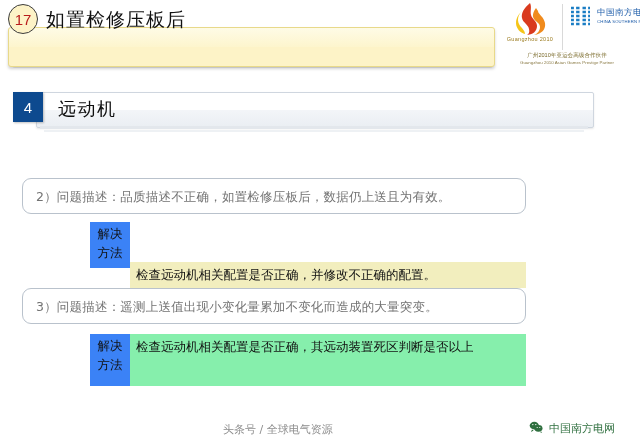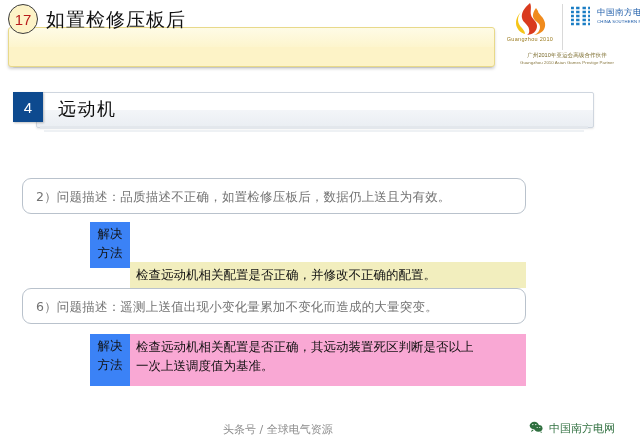--- a/index.html
+++ b/index.html
@@ -141,21 +141,21 @@
   }
   .ans-body{
     position:absolute;
     box-sizing:border-box;
     font-size:12.5px;color:#111;
     font-family:"DejaVu Sans","Liberation Sans",sans-serif;
     line-height:19px;
     padding:3px 0 0 6px;
   }
   .ans-body.yellow{background:#f2eebe;}
-  .ans-body.green{background:#f9a8d4;}
+  .ans-body.green{background:#86efac;}
 
   
   .footer{
     position:absolute;left:0;bottom:0;width:640px;height:30px;
     background:#ffffff;
     margin-left:37px;
   }
   .footer-left{
     position:absolute;left:186px;top:9px;
     font-size:11px;color:#8c8c8c;
@@ -216,29 +216,28 @@
 
 <div class="ans-label" style="left:90px;top:222px;height:46px;">
   <div>解决</div>
   <div>方法</div>
 </div>
 <div class="ans-body yellow" style="left:130px;top:223px;width:396px;height:26px;margin-top:39px;">
   <div>检查远动机相关配置是否正确，并修改不正确的配置。</div>
 </div>
 
 <div class="qbox" style="left:22px;top:288px;width:504px;height:36px;"></div>
-<div class="qtext" style="left:36px;top:298px;">6）问题描述：遥测上送值出现小变化量累加不变化而造成的大量突变。</div>
+<div class="qtext" style="left:36px;top:298px;">3）问题描述：遥测上送值出现小变化量累加不变化而造成的大量突变。</div>
 
 <div class="ans-label" style="left:90px;top:334px;height:52px;">
   <div>解决</div>
   <div>方法</div>
 </div>
 <div class="ans-body green" style="left:130px;top:334px;width:396px;height:52px;">
   <div>检查远动机相关配置是否正确，其远动装置死区判断是否以上</div>
-  <div>一次上送调度值为基准。</div>
 </div>
 
 <div class="footer">
   <div class="footer-left">头条号 / 全球电气资源</div>
   <svg class="wechat-icon" viewBox="0 0 14 12">
     <ellipse cx="5.3" cy="4.6" rx="4.6" ry="3.8" fill="#2f6f3f"></ellipse>
     <path d="M3 8.6 L2 11 L4.6 9.4 Z" fill="#2f6f3f"></path>
     <ellipse cx="9.4" cy="7.3" rx="4.1" ry="3.4" fill="#2f6f3f"></ellipse>
     <path d="M12.2 10.4 L13.2 12 L10.8 11 Z" fill="#2f6f3f"></path>
     <circle cx="3.8" cy="3.6" r="0.7" fill="#ffffff"></circle>

